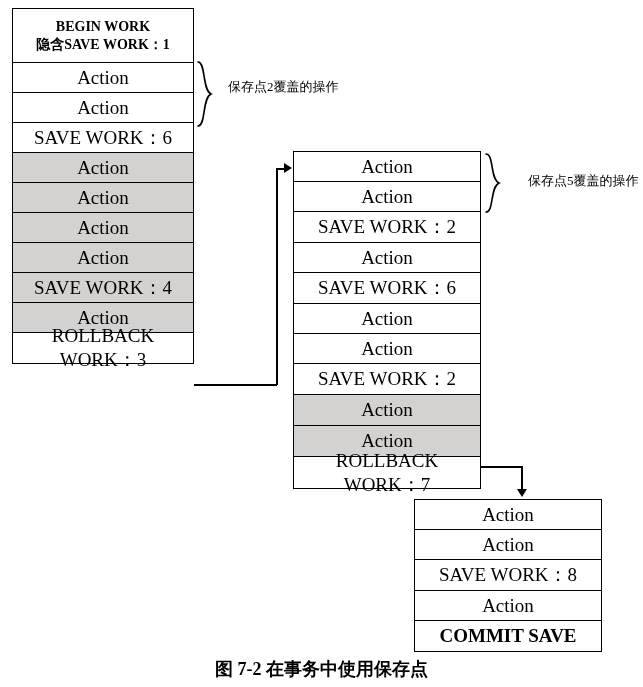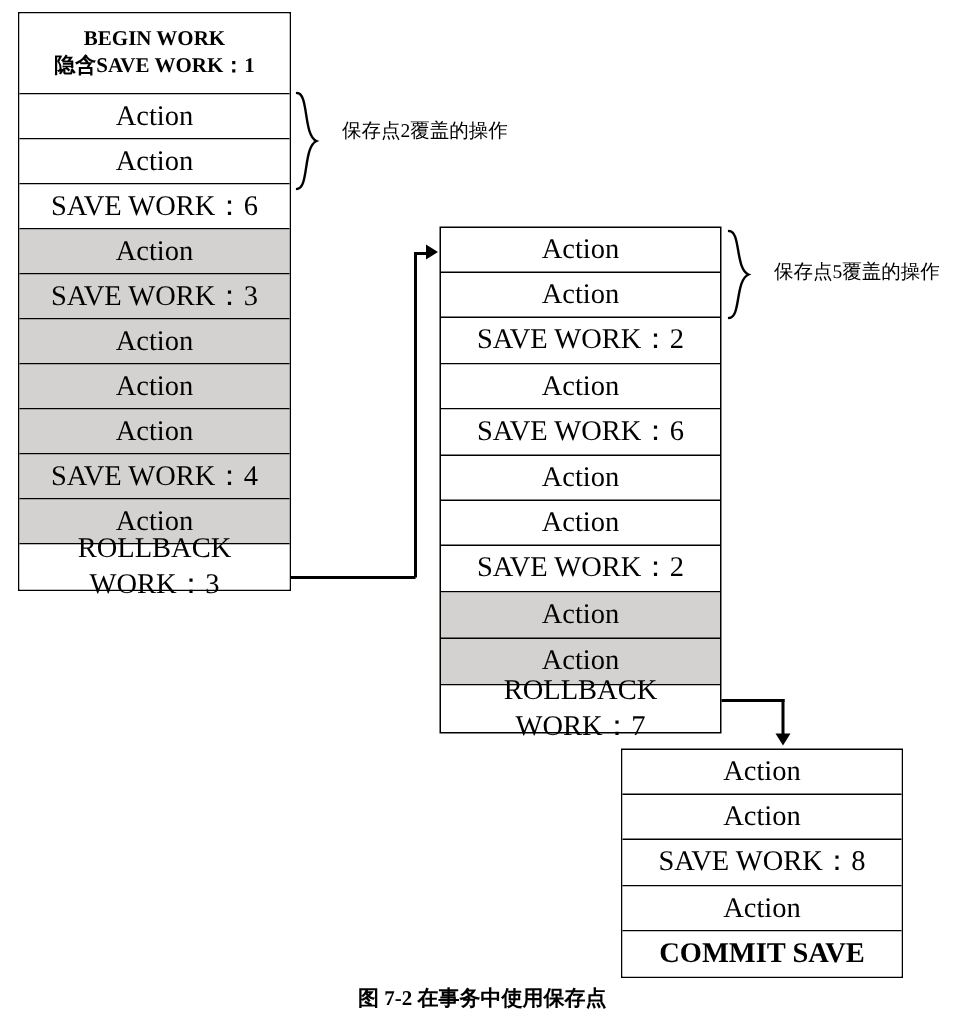--- a/index.html
+++ b/index.html
@@ -97,38 +97,37 @@
     font-family: Liberation Serif, serif;
     white-space: nowrap;
   }
 
   
   .caption {
     position: absolute;
     left: 0;
     width: 643px;
     text-align: center;
-    font-size: 14px;
+    font-size: 18px;
     font-weight: bold;
     font-family: "Liberation Serif", serif;
   }
 </style>
 </head>
 <body>
 
 <div class="stage">
 
   <div class="col" id="col1">
     <div class="row tall" style="height:54px">BEGIN WORK
 隐含SAVE WORK：1</div>
     <div class="row" style="height:30px">Action</div>
     <div class="row" style="height:30px">Action</div>
     <div class="row" style="height:30px">SAVE WORK：6</div>
     <div class="row shaded" style="height:30px">Action</div>
-    <div class="row shaded" style="height:30px">SAVE WORK：3</div>
     <div class="row shaded" style="height:30px">Action</div>
     <div class="row shaded" style="height:30px">Action</div>
     <div class="row shaded" style="height:30px">Action</div>
     <div class="row shaded" style="height:30px">SAVE WORK：4</div>
     <div class="row shaded" style="height:30px">Action</div>
     <div class="row" style="height:30px">ROLLBACK WORK：3</div>
   </div>
 
   <div class="col" id="col2">
     <div class="row" style="height:30px">Action</div>
@@ -166,17 +165,17 @@
       <path d="M2 2 C 10 2, 6 30, 15 34 C 6 38, 10 66, 2 66" fill="none" stroke="#000" stroke-width="1.6" stroke-linecap="round"></path>
     </svg>
   </div>
   <div class="annot" style="left:228px; top:78px;">保存点2覆盖的操作</div>
 
   <div class="brace" style="left:484px; top:152px;">
     <svg width="26" height="62" viewBox="0 0 26 62">
       <path d="M2 2 C 10 2, 6 27, 15 31 C 6 35, 10 60, 2 60" fill="none" stroke="#000" stroke-width="1.6" stroke-linecap="round"></path>
     </svg>
   </div>
-  <div class="annot" style="left:516px; top:172px;">保存点5覆盖的操作</div>
+  <div class="annot" style="left:528px; top:172px;">保存点5覆盖的操作</div>
 
   <div class="caption" style="top:657px;">图 7-2  在事务中使用保存点</div>
 
 </div>
 
 </body></html>

